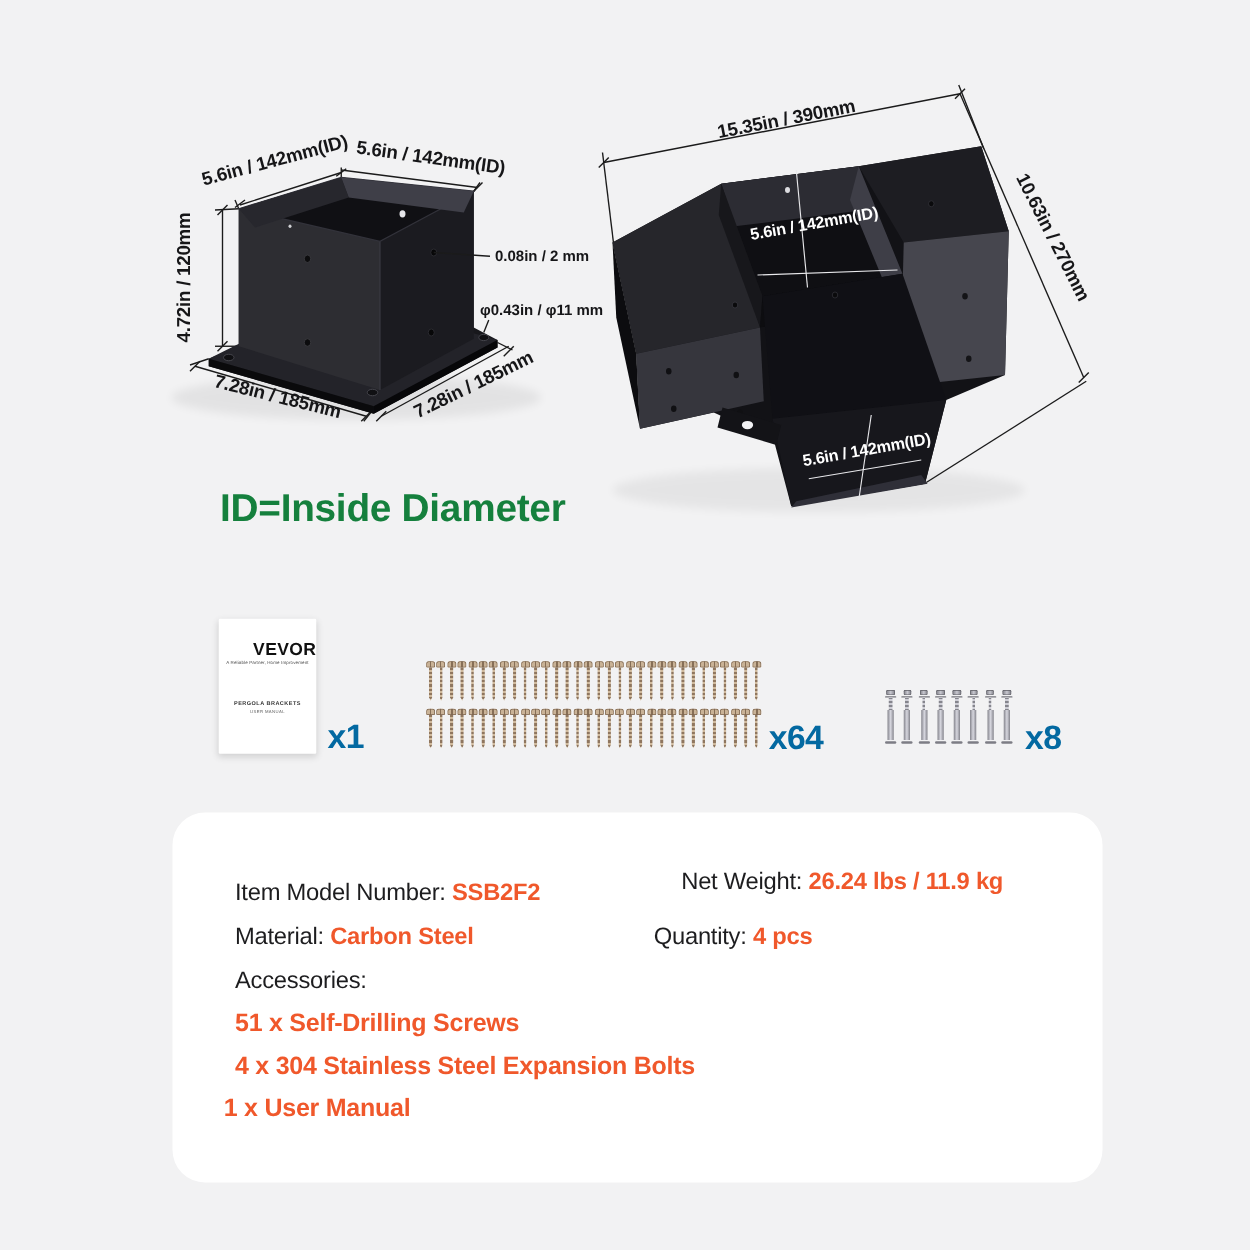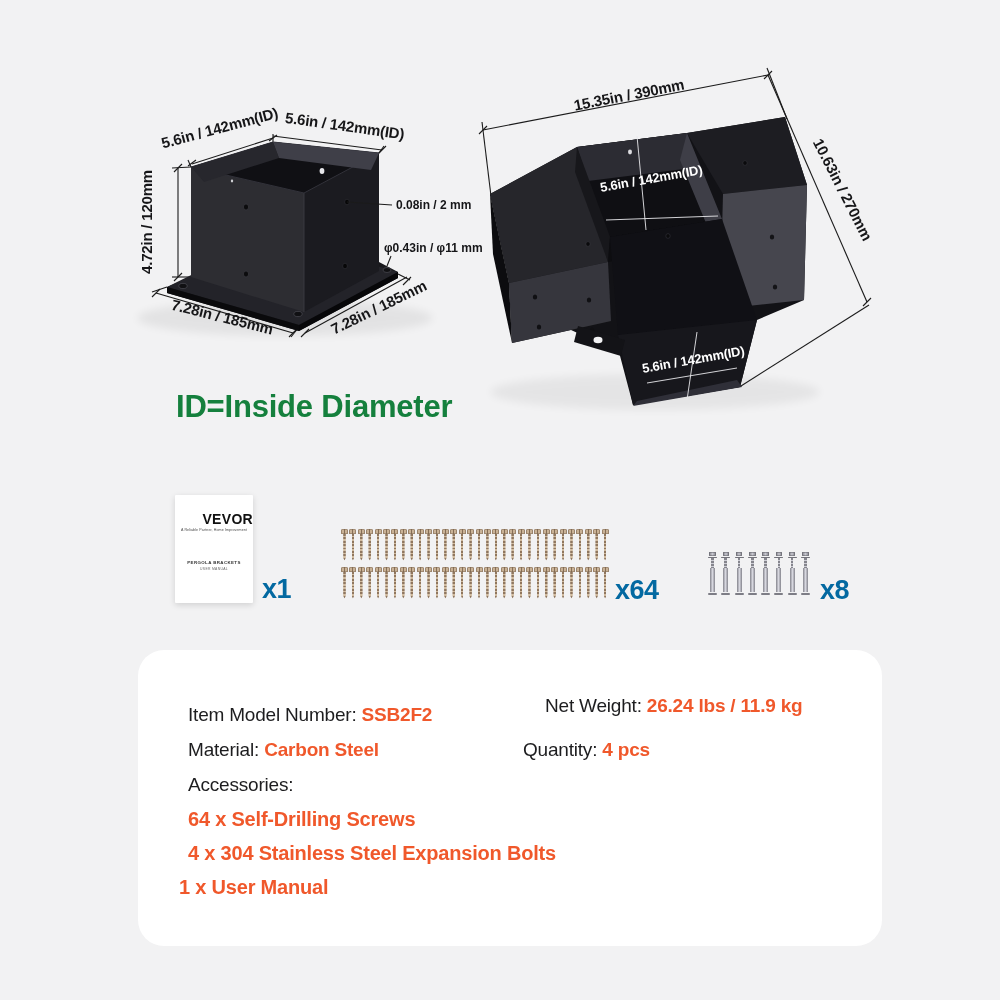--- a/index.html
+++ b/index.html
@@ -538,17 +538,17 @@
     <div class="spec-line" style="left:407px;top:45px">
       <span class="lbl">Net Weight: </span><span class="val">26.24 lbs / 11.9 kg</span>
     </div>
     <div class="spec-line" style="left:50px;top:89px">
       <span class="lbl">Material: </span><span class="val">Carbon Steel</span>
     </div>
     <div class="spec-line" style="left:385px;top:89px">
       <span class="lbl">Quantity: </span><span class="val">4 pcs</span>
     </div>
     <div class="spec-line" style="left:50px;top:124px">Accessories:</div>
-    <div class="spec-orange" style="left:50px;top:158px">64 x Self-Drilling Screws</div>
+    <div class="spec-orange" style="left:50px;top:158px">51 x Self-Drilling Screws</div>
     <div class="spec-orange" style="left:50px;top:192px">4 x 304 Stainless Steel Expansion Bolts</div>
     <div class="spec-orange" style="left:41px;top:226px">1 x User Manual</div>
   </div>
 </div>
 
 </body></html>

